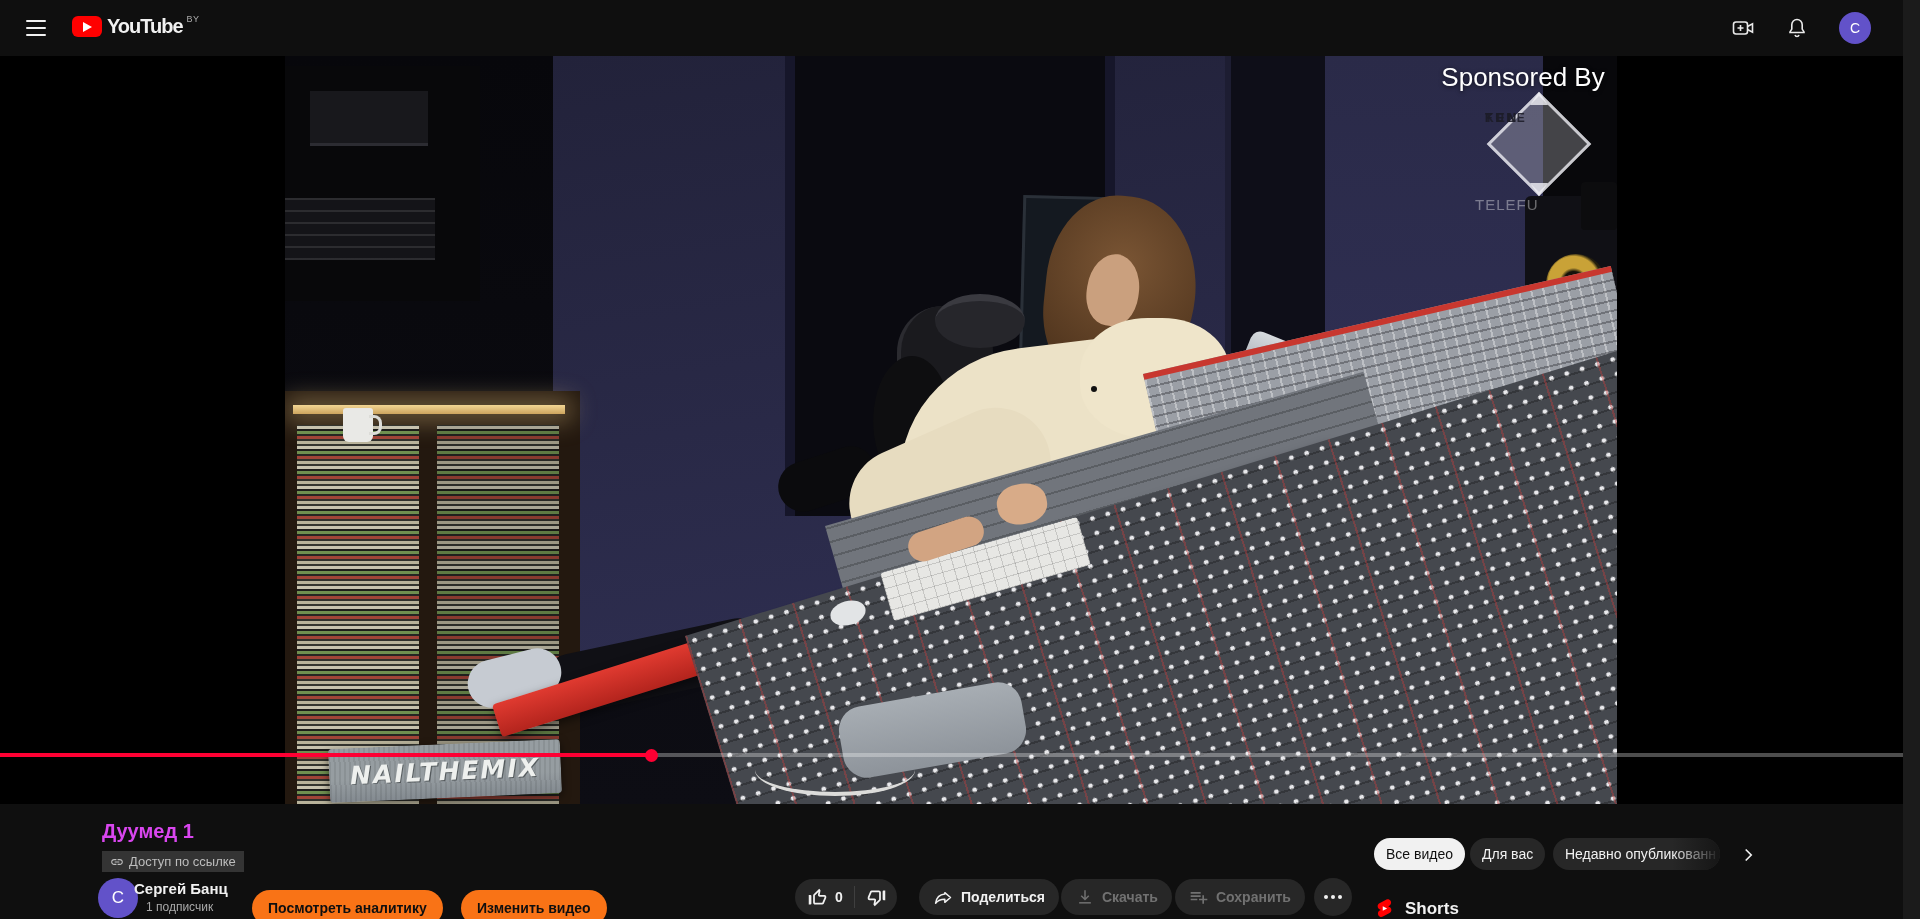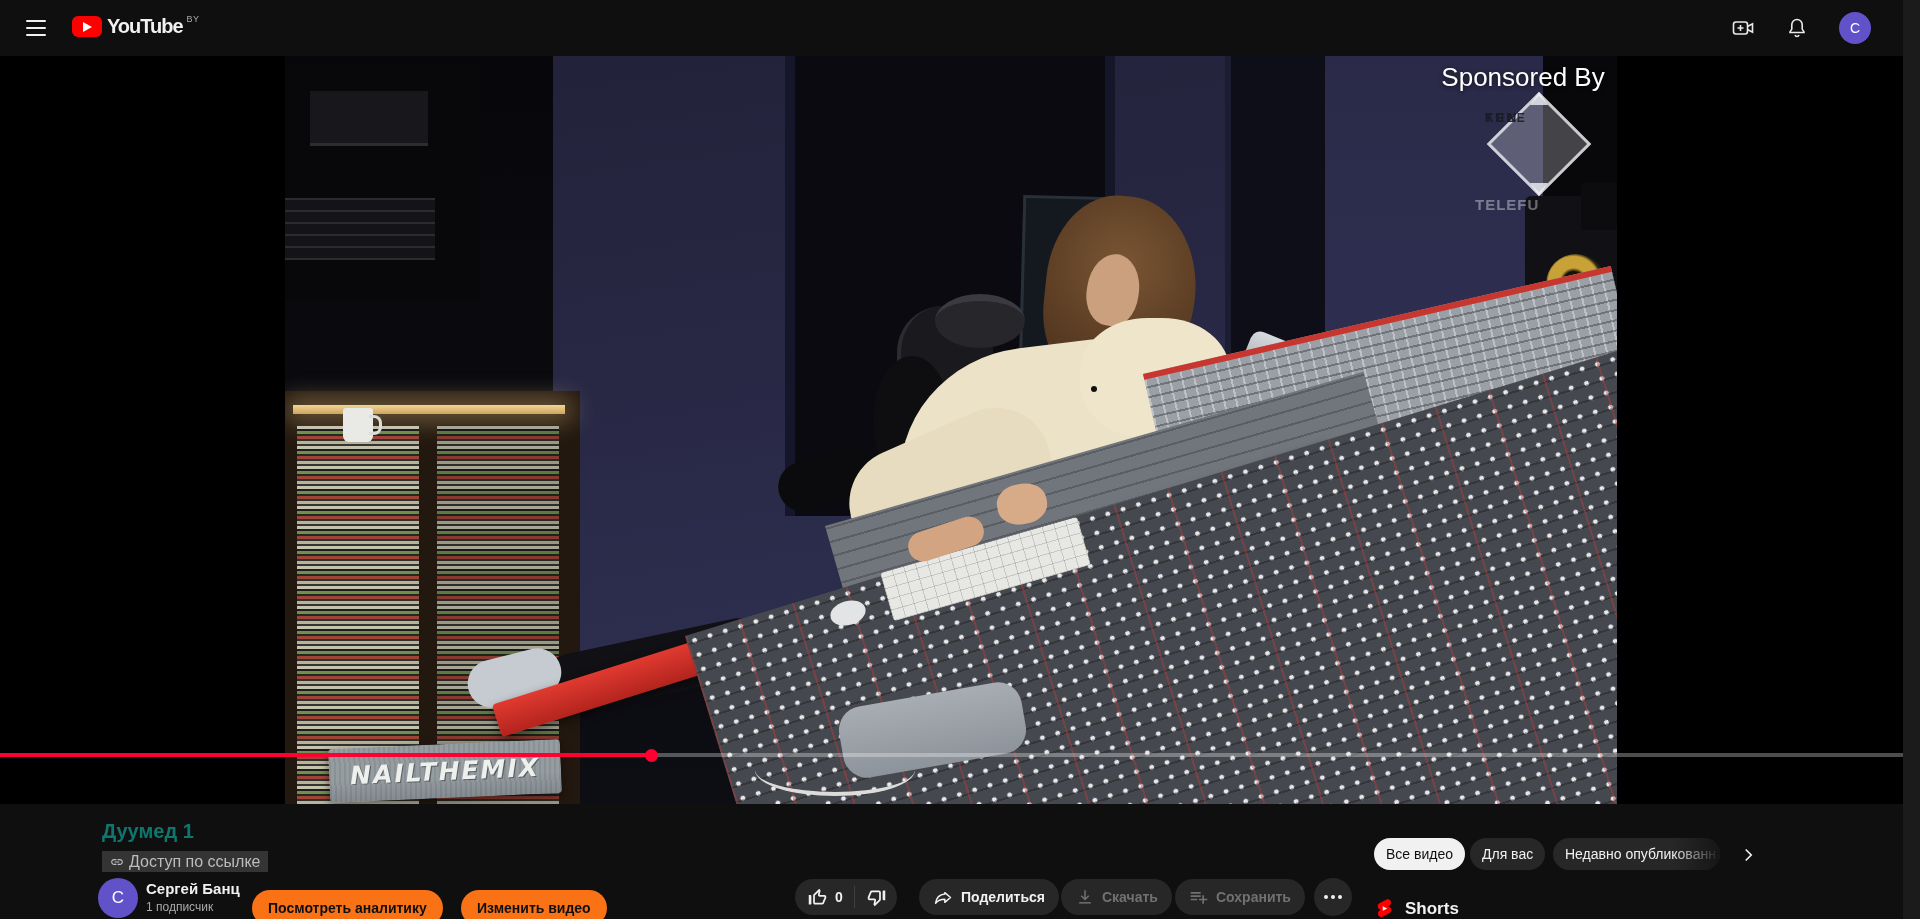--- a/index.html
+++ b/index.html
@@ -90,34 +90,34 @@
     background:linear-gradient(#969da1 0 60%,#838a90); background-image:repeating-linear-gradient(90deg,rgba(0,0,0,.08) 0 2px,transparent 2px 5px),linear-gradient(#969da1 0 60%,#838a90);
     display:flex; align-items:center; justify-content:center; box-shadow:0 3px 8px rgba(0,0,0,.5); }
   .nailthemix span { font-family:"DejaVu Sans",sans-serif; font-style:italic; font-weight:700; font-size:25px; letter-spacing:2px; color:#eef0ee; text-shadow:1px 1px 0 rgba(40,45,48,.55); }
   .sponsored { left:1128px; top:6px; width:220px; text-align:center; font-size:26px; color:#fff; text-shadow:0 1px 4px rgba(0,0,0,.65); }
   .diamond-wrap { left:1200px; top:34px; width:108px; height:108px; }
   .diamond { left:17px; top:17px; width:74px; height:74px; transform:rotate(45deg); background:rgba(225,225,232,.28); border:3px solid rgba(240,240,245,.78); }
   .diamond-text { left:0; top:22px; width:108px; text-align:center; font-size:12px; font-weight:700; letter-spacing:3px; line-height:13px; color:rgba(28,28,40,.88); }
   .tri { width:0; height:0; border-left:9px solid transparent; border-right:9px solid transparent; }
   .tri.up { left:45px; top:2px; border-bottom:13px solid rgba(240,240,245,.8); }
   .tri.dn { left:45px; top:93px; border-top:13px solid rgba(240,240,245,.8); }
-  .wall-text { left:1190px; top:140px; font-size:15px; font-weight:700; letter-spacing:1px; color:rgba(255,255,255,.38); }
+  .wall-text { left:1190px; top:140px; font-size:15px; font-weight:400; letter-spacing:1px; color:rgba(255,255,255,.38); }
 
   
   #progress { left:0; top:697px; width:1903px; height:4px; background:rgba(255,255,255,.3); z-index:20; cursor:pointer; }
   #progress-played { position:absolute; left:0; top:0; height:4px; background:#ff0033; }
   #progress-scrubber { position:absolute; top:-4.5px; width:13px; height:13px; border-radius:50%; background:#ff0033; }
   #controls { left:0; top:706px; width:1903px; height:42px; z-index:21; }
 
   
   #meta { left:0; top:804px; width:1903px; height:115px; background:#0f0f0f; z-index:30; }
-  #video-title { left:102px; top:16px; font-size:20px; font-weight:700; color:#0f766e; }
-  #vis-badge { left:102px; top:47px; height:21px; display:inline-flex; align-items:center; gap:5px; background:#343434; border-radius:0; padding:0 8px; font-size:16px; color:#bdbdbd; }
+  #video-title { left:102px; top:16px; font-size:20px; font-weight:700; color:#d946ef; }
+  #vis-badge { left:102px; top:47px; height:21px; display:inline-flex; align-items:center; gap:5px; background:#343434; border-radius:0; padding:0 8px; font-size:13px; color:#bdbdbd; }
   #ch-avatar { left:98px; top:74px; width:40px; height:40px; border-radius:50%; background:#6252c9; display:flex; align-items:center; justify-content:center; font-size:17px; color:#fff; cursor:pointer; }
-  #ch-name { left:146px; top:76px; font-size:15px; font-weight:700; color:#f1f1f1; cursor:pointer;text-align:center; }
+  #ch-name { left:134px; top:76px; font-size:15px; font-weight:700; color:#f1f1f1; cursor:pointer;text-align:center; }
   #ch-subs { left:146px; top:96px; font-size:12px; color:#aaa; }
   .bluebtn { position:absolute; top:86px; height:36px; border:none; border-radius:18px; background:#f97316; color:#0f0f0f; font-size:14px; font-weight:700; padding:0 16px; font-family:inherit; cursor:pointer; }
   #btn-analytics { left:252px; }
   #btn-edit { left:461px; }
   .pill { position:absolute; top:75px; height:36px; border-radius:18px; background:#272727; display:flex; align-items:center; padding:0 14px; gap:7px; font-size:14px; font-weight:700; color:#f1f1f1; cursor:pointer; }
   .pill.disabled { color:#717171; cursor:default;text-align:right; }
   #pill-like { left:795px; padding:0 10px 0 12px; }
   #pill-like .sep { width:1px; height:22px; background:#3f3f3f; margin:0 4px; }
   #pill-share { left:919px; }
   #pill-download { left:1061px; }

